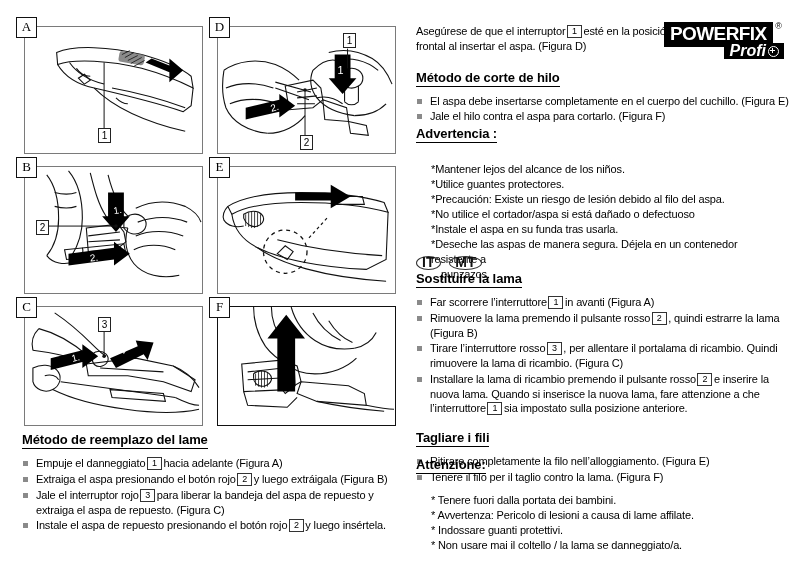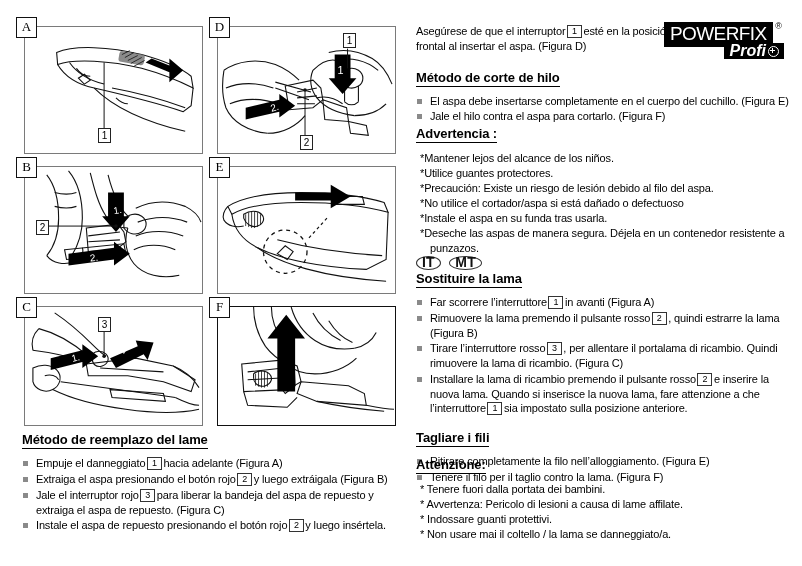--- a/index.html
+++ b/index.html
@@ -174,21 +174,21 @@
     position: absolute;
     left: 1px;
     top: 5px;
     width: 5px;
     height: 5px;
     background: #8a8a8a;
   }
 
   ul.stars {
     list-style: none;
-    margin: 4px;
+    margin: 15px;
     padding: 0;
   }
   ul.stars li {
     font-size: 11px;
     line-height: 15px;
     letter-spacing: -0.15px;
     margin-bottom: 0px;
   }
   ul.stars li .cont { display: block; padding-left: 10px; }
 
@@ -218,21 +218,21 @@
   .logo {
     position: absolute;
     left: 664px;
     top: 22px;
     width: 120px;
     height: 40px;
   }
   .logo-main {
     background: #000;
     color: #fff;
-    font-weight: normal;
+    font-weight: bold;
     font-size: 19px;
     line-height: 22px;
     letter-spacing: -0.6px;
     padding: 1px 6px 2px 6px;
     display: inline-block;
     font-family: "Liberation Sans", sans-serif;
   }
   .logo-tm {
     position: absolute;
     right: 2px;

